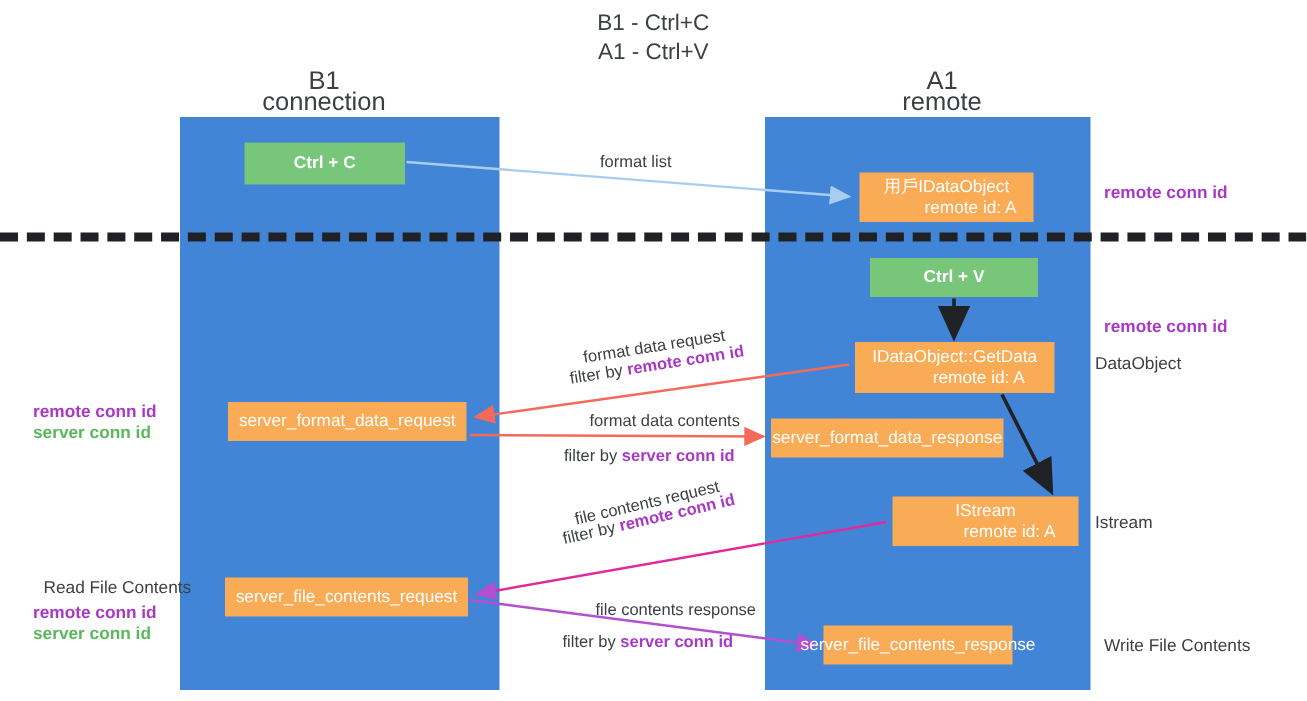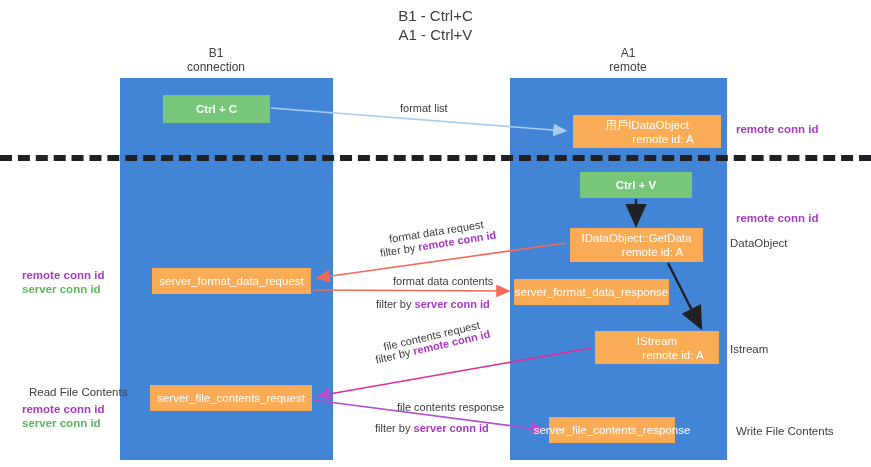--- a/index.html
+++ b/index.html
@@ -28,21 +28,21 @@
     text-align:center;
     color:#3c4043;
     font-size:15px;
     line-height:19px;
   }
 
   
   .col-head{
     text-align:center;
     color:#3c4043;
-    font-size:12px;
+    font-size:17px;
     line-height:13.5px;
   }
   #head-b1{ left:140px; top:47px; width:152px;}
   #head-a1{ left:540px; top:47px; width:176px;}
 
   
   .lane{
     background:#4285d6;
   }
   #lane-b1{ left:120px; top:78px; width:213px; height:382px;}
@@ -65,21 +65,21 @@
     color:#ffffff;
     font-size:11.5px;
     line-height:14px;
     padding:2px 4px;
   }
   .node.green{ background:#77c679;font-weight:bold; }
   .node.orange{ background:#f9ab55; }
   .node .l2{ display:block;margin-left:32px; }
 
   #n-ctrlc      { left:163px; top:95px;  width:107px; height:28px; }
-  #n-idataobj   { left:573px; top:115px; width:148px; height:33px; }
+  #n-idataobj   { left:573px; top:115px; width:116px; height:33px; }
   #n-ctrlv      { left:580px; top:172px; width:112px; height:26px; }
   #n-getdata    { left:570px; top:228px; width:133px; height:34px; }
   #n-sfdreq     { left:152px; top:268px; width:159px; height:26px; }
   #n-sfdres     { left:514px; top:279px; width:155px; height:26px; }
   #n-istream    { left:595px; top:331px; width:124px; height:33px; }
   #n-sfcreq     { left:150px; top:385px; width:162px; height:26px; }
   #n-sfcres     { left:549px; top:417px; width:126px; height:26px; }
 
   
   .side{

